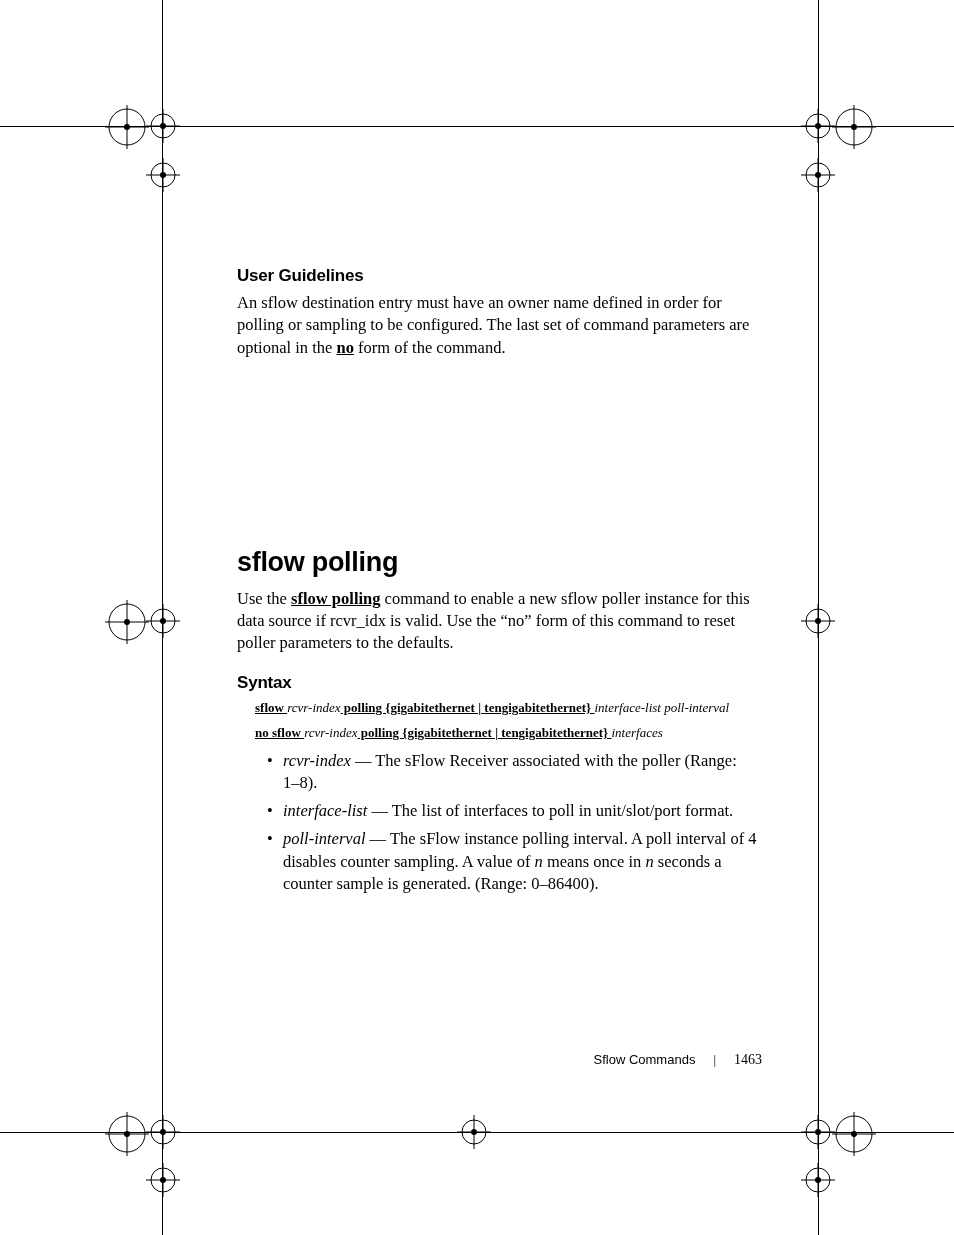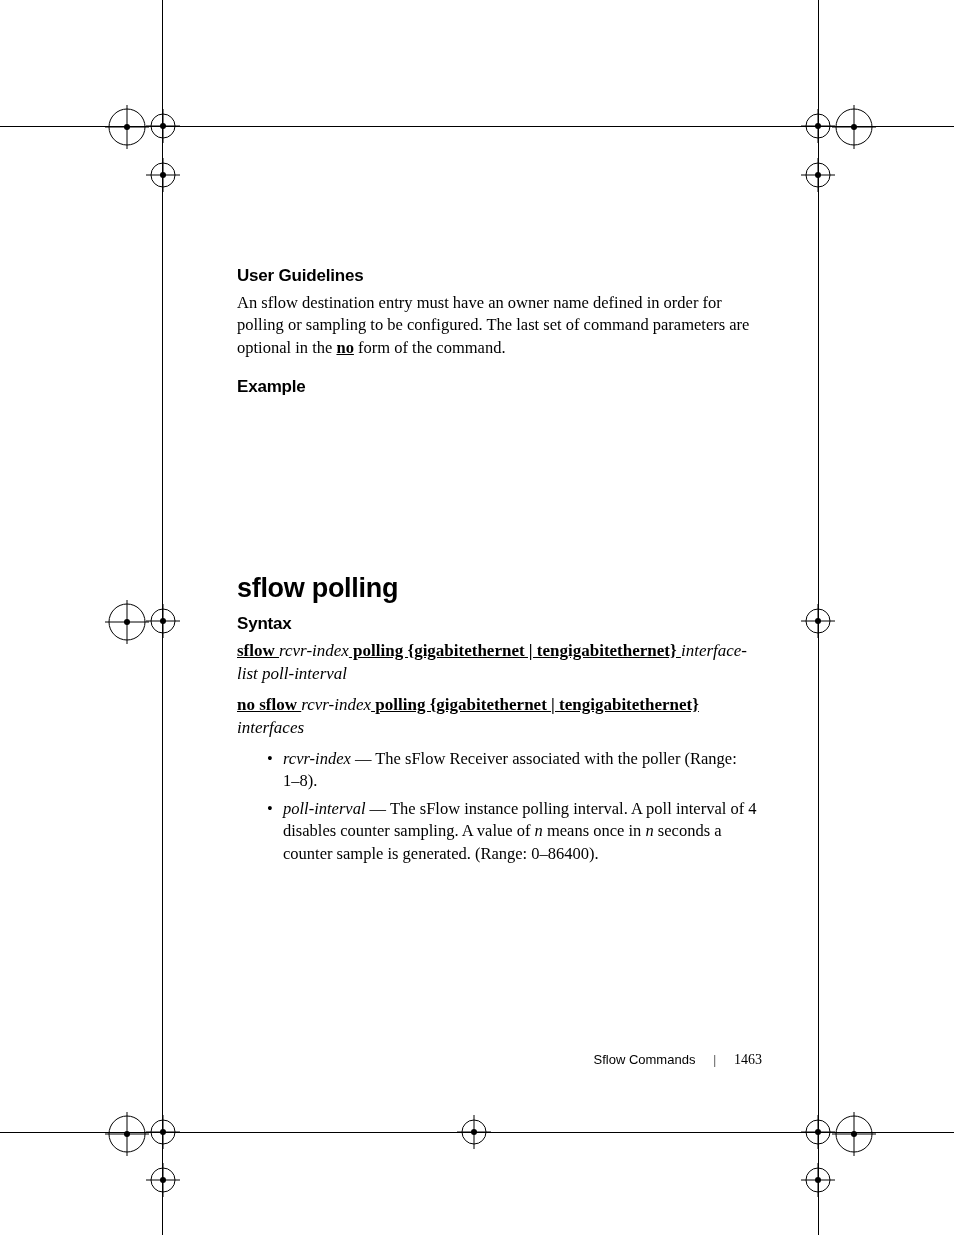--- a/index.html
+++ b/index.html
@@ -40,23 +40,24 @@
     }
     .h1 {
       font-family: Arial, Helvetica, sans-serif;
       font-weight: bold;
       font-size: 27px;
       margin-bottom: 10px;
       letter-spacing: -0.3px;
     }
     .block { margin-bottom: 6px; }
     .syntax-line {
-      font-size: 17px;
+      font-size: 13px;
       line-height: 1.35;
       margin-bottom: 8px;
+      margin-left: 18px;
     }
     .bold { font-weight: bold; text-decoration: underline; }
     .ital { font-style: italic; }
     ul.bullets {
       list-style: none;
       padding-left: 30px;
       margin-top: 6px;
     }
     ul.bullets li {
       position: relative;
@@ -251,44 +252,47 @@
     <div class="block">
     </div>
 
     <div class="block">
       <div class="h3">User Guidelines</div>
       <div class="para">
         <span>An sflow destination entry must have an owner name defined in order for polling or sampling to be configured. The last set of command parameters are optional in the </span><span class="bold">no</span><span> form of the command.</span>
       </div>
     </div>
 
-    <div class="block">
-      <div class="h3">Example</div>
-    </div>
 
     <div class="gap-large"></div>
 
     <div class="block">
       <div class="h1">sflow polling</div>
+      <div class="para">
+        <span>Use the </span><span class="bold">sflow polling</span><span> command to enable a new sflow poller instance for this data source if rcvr_idx is valid. Use the “no” form of this command to reset poller parameters to the defaults.</span>
+      </div>
     </div>
 
     <div class="block">
       <div class="h3">Syntax</div>
 
       <div class="syntax-line">
         <span class="bold">sflow </span><span class="ital">rcvr-index</span><span class="bold"> polling {gigabitethernet | tengigabitethernet} </span><span class="ital">interface-list poll-interval</span>
       </div>
 
       <div class="syntax-line">
         <span class="bold">no sflow </span><span class="ital">rcvr-index</span><span class="bold"> polling {gigabitethernet | tengigabitethernet} </span><span class="ital">interfaces</span>
       </div>
 
       <ul class="bullets">
         <li>
           <span class="ital">rcvr-index</span><span> — The sFlow Receiver associated with the poller (Range: 1–8).</span>
+        </li>
+        <li>
+          <span class="ital">interface-list</span><span> — The list of interfaces to poll in unit/slot/port format.</span>
         </li>
         <li>
           <span class="ital">poll-interval</span><span> — The sFlow instance polling interval. A poll interval of 4 disables counter sampling. A value of </span><span class="ital">n</span><span> means once in </span><span class="ital">n</span><span> seconds a counter sample is generated. (Range: 0–86400).</span>
         </li>
       </ul>
     </div>
 
   </div>
 
   <div class="footer">

